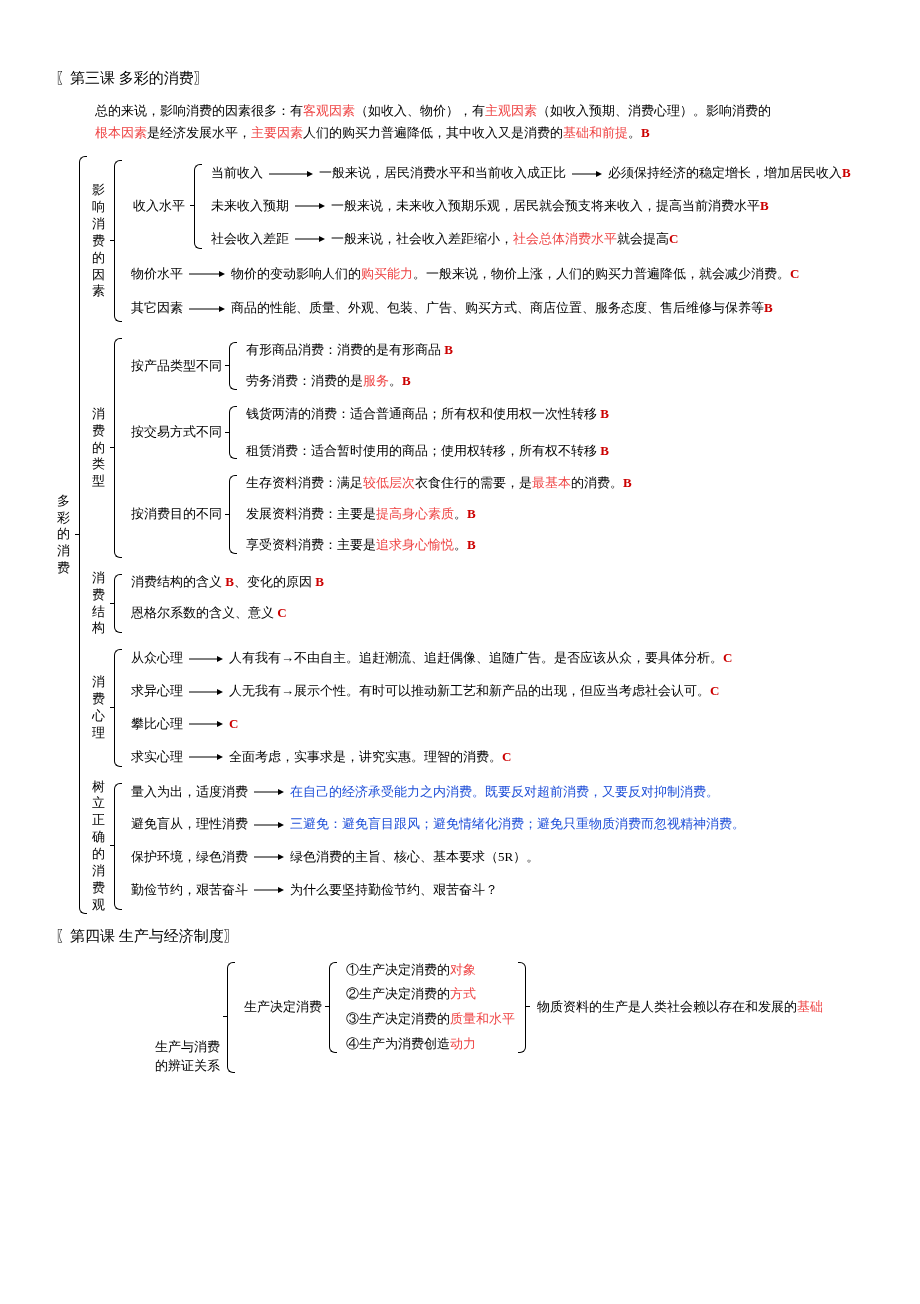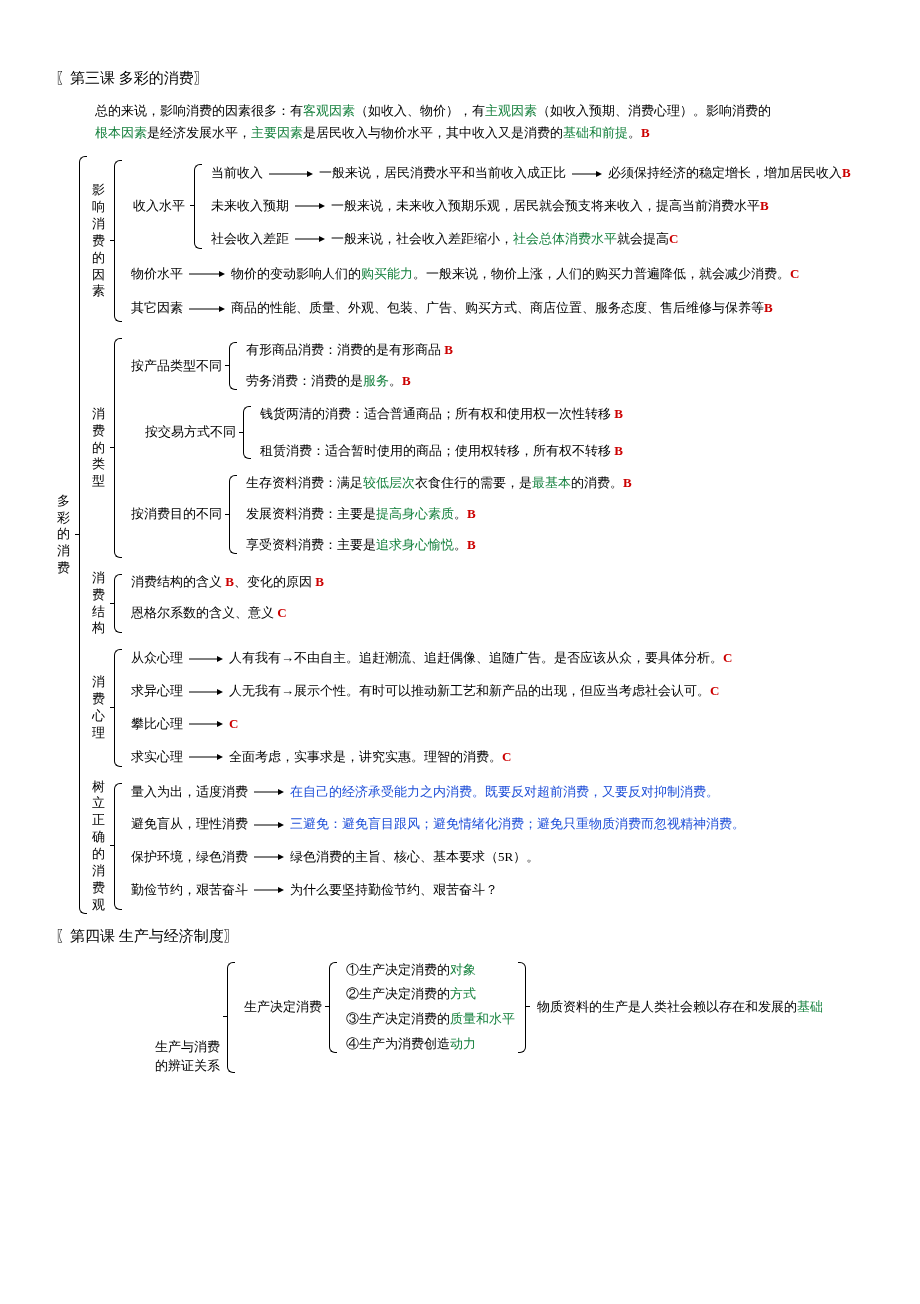--- a/index.html
+++ b/index.html
@@ -78,36 +78,36 @@
   }
   .col { display: flex; flex-direction: column; }
   .item { display: flex; align-items: center; padding: 3px 0; }
   .block { margin: 4px 0; }
   .arrow {
     display: inline-block;
     vertical-align: middle;
     margin: 0 6px;
   }
   .arrow svg { display: block; }
-  .blue { color: #15803d; }
+  .blue { color: #ef4444; }
   .red { color: #cc0000; font-weight: bold; }
   .gray { color: #1d4ed8; }
   .line { padding: 2px 0; }
   .pad { padding-left: 6px; }
   .intro { margin: 10px 0 8px 40px; line-height: 1.7; }
   .sp { height: 6px; }
 </style>
 </head>
 <body>
 
 <div class="title">〖第三课  多彩的消费〗</div>
 
 <div class="intro">
   <span>总的来说，影响消费的因素很多：有</span><span class="blue">客观因素</span><span>（如收入、物价），有</span><span class="blue">主观因素</span><span>（如收入预期、消费心理）。影响消费的</span><br>
-  <span class="blue">根本因素</span><span>是经济发展水平，</span><span class="blue">主要因素</span><span>是居民收入与物价水平，其中收入又是消费的</span><span class="blue">基础和前提</span><span>。</span><span class="red">B</span>
+  <span class="blue">根本因素</span><span>是经济发展水平，</span><span class="blue">主要因素</span><span>人们的购买力普遍降低，其中收入又是消费的</span><span class="blue">基础和前提</span><span>。</span><span class="red">B</span>
 </div>
 
 <div class="row">
   <div class="vlabel">
     <span>多</span>
     <span>彩</span>
     <span>的</span>
     <span>消</span>
     <span>费</span>
   </div>
@@ -209,21 +209,21 @@
           <div style="align-self:center;">按产品类型不同</div>
           <div class="brace"></div>
           <div class="col pad">
             <div class="line"><span>有形商品消费：消费的是有形商品 </span><span class="red">B</span></div>
             <div class="sp"></div>
             <div class="line"><span>劳务消费：消费的是</span><span class="blue">服务</span><span>。</span><span class="red">B</span></div>
           </div>
         </div>
 
         <div class="row block">
-          <div style="align-self:center;margin-left:14px;">按交易方式不同</div>
+          <div style="align-self:center;">按交易方式不同</div>
           <div class="brace"></div>
           <div class="col pad">
             <div class="line"><span>钱货两清的消费：适合普通商品；所有权和使用权一次性转移 </span><span class="red">B</span></div>
             <div class="sp"></div>
             <div class="sp"></div>
             <div class="line"><span>租赁消费：适合暂时使用的商品；使用权转移，所有权不转移 </span><span class="red">B</span></div>
           </div>
         </div>
 
         <div class="row block">

